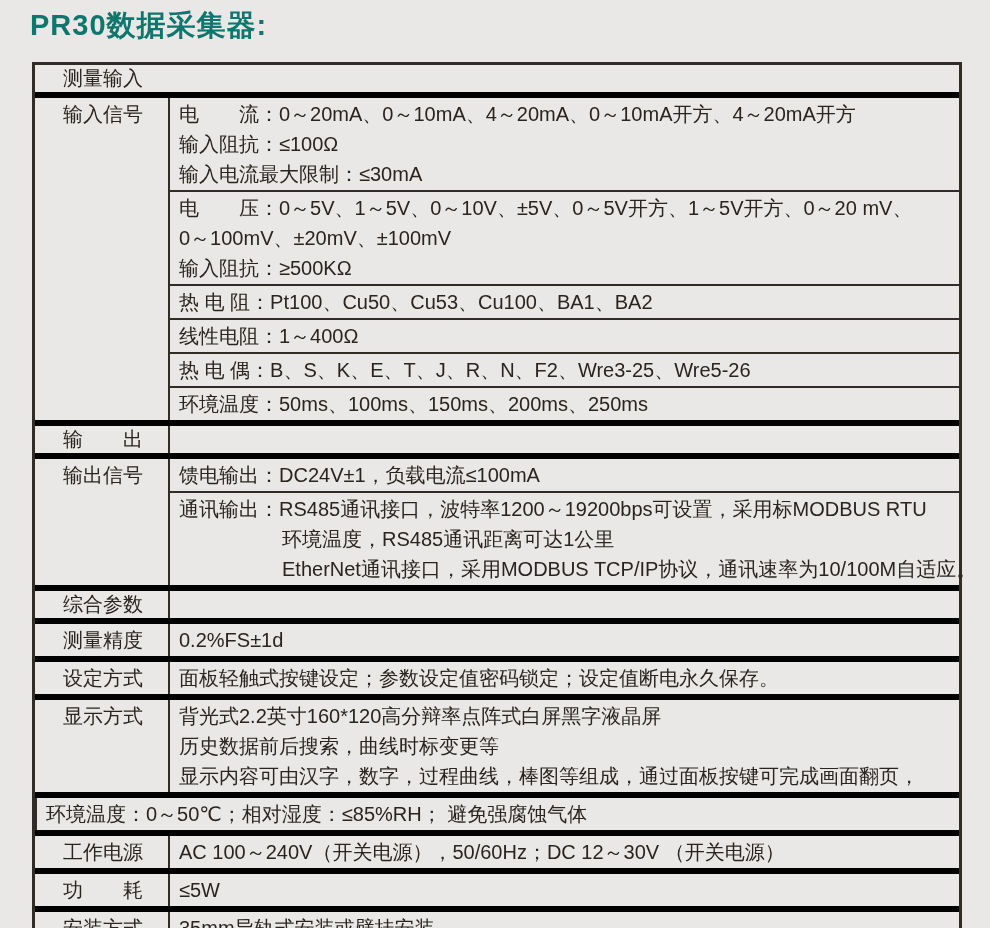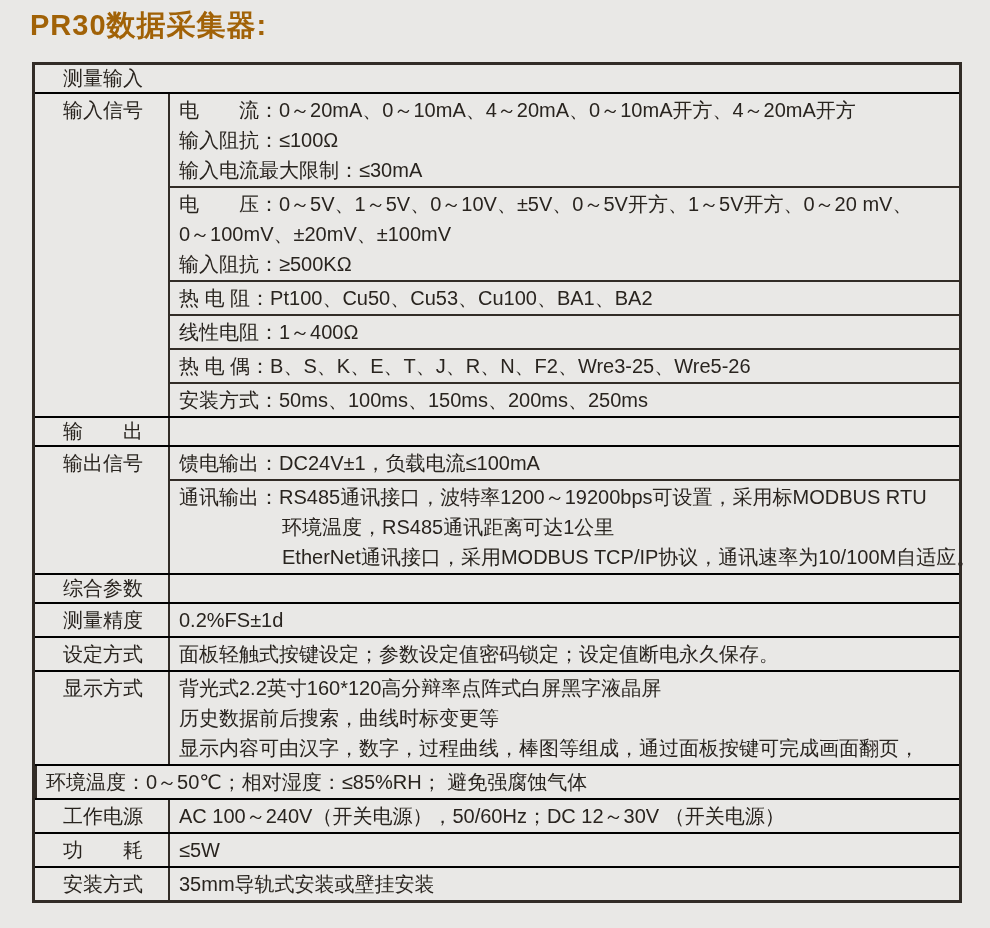--- a/index.html
+++ b/index.html
@@ -5,28 +5,28 @@
   html,body{margin:0;padding:0;}
   body{
     width:990px;height:928px;position:relative;
     background:#e9e8e6;
     font-family:"Liberation Sans","DejaVu Sans",sans-serif;
     color:#29241f;
     overflow:hidden;
   }
   .page-title{
     position:absolute;left:30px;top:6px;
-    font-size:29px;font-weight:600;letter-spacing:1px;color:#a16207;
+    font-size:29px;font-weight:600;letter-spacing:1px;color:#0f766e;
   }
   .spec-table{
     position:absolute;left:32px;top:62px;width:924px;
     border:3px solid #322c27;
     background:#e9e8e6;
   }
-  .sec{display:flex;border-top:2px solid #000000;}
+  .sec{display:flex;border-top:6px solid #000000;}
   .sec:first-child{border-top:none;border-radius:8px;}
   .label-cell{
     flex:0 0 133px;width:133px;box-sizing:border-box;
     padding:1px 0 1px 28px;
     font-size:20px;line-height:30px;
     white-space:nowrap;
   }
   .sec.full .label-cell{flex:1 1 auto;width:auto;}
   .content{
     flex:1 1 auto;min-width:0;
@@ -64,21 +64,21 @@
         <div class="cell">
           <div class="line">热 电 阻：Pt100、Cu50、Cu53、Cu100、BA1、BA2</div>
         </div>
         <div class="cell">
           <div class="line">线性电阻：1～400Ω</div>
         </div>
         <div class="cell">
           <div class="line">热 电 偶：B、S、K、E、T、J、R、N、F2、Wre3-25、Wre5-26</div>
         </div>
         <div class="cell">
-          <div class="line">安装方式：50ms、100ms、150ms、200ms、250ms</div>
+          <div class="line">环境温度：50ms、100ms、150ms、200ms、250ms</div>
         </div>
       </div>
     </div>
     <div class="sec short">
       <div class="label-cell">输　　出</div>
       <div class="content">
         <div class="cell">
           <div class="line">&nbsp;</div>
         </div>
       </div>

